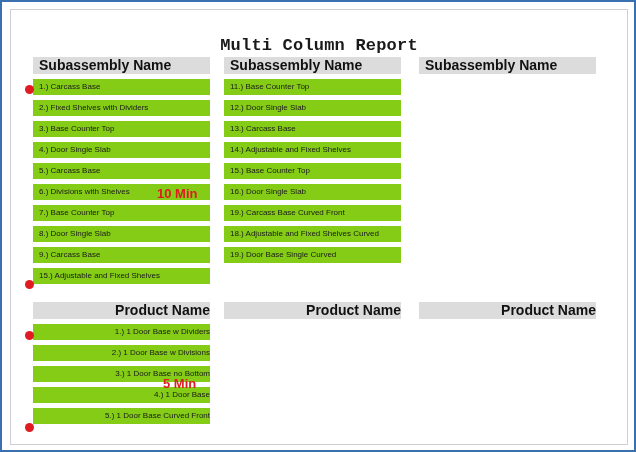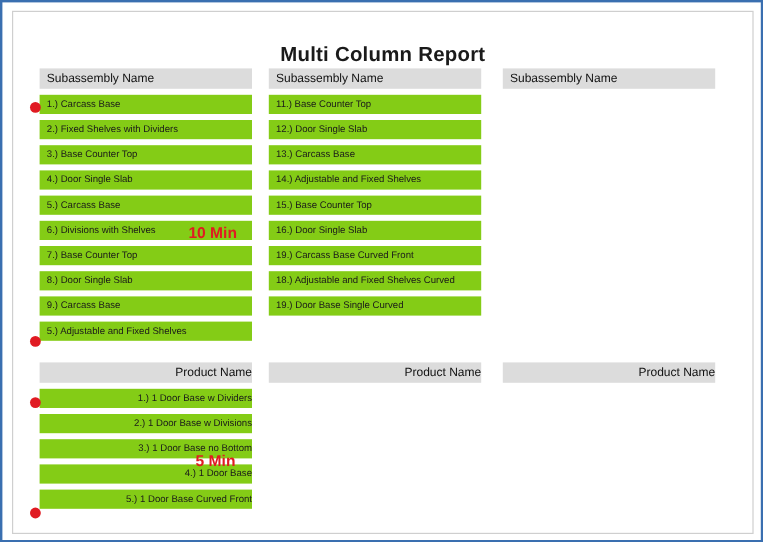--- a/index.html
+++ b/index.html
@@ -33,41 +33,42 @@
   .report-title {
     position: absolute;
     left: 0;
     top: 26px;
     width: 100%;
     text-align: center;
     font-size: 17px;
     font-weight: bold;
     color: #1a1a1a;
     letter-spacing: 0.2px;
+    font-family: Liberation Mono, monospace;
   }
 
   
   .col {
     position: absolute;
     width: 177px;
   }
   .col-1 { left: 22px; }
   .col-2 { left: 213px; }
   .col-3 { left: 408px; }
 
   .sec-sub  { top: 47px; }
   .sec-prod { top: 292px; text-align: right; }
 
   .hdr {
     background: #dcdcdc;
     height: 17px;
     line-height: 17px;
     padding-left: 6px;
-    font-size: 10px;
-    font-weight: normal;
+    font-size: 14px;
+    font-weight: bold;
     color: #111;
     box-sizing: border-box;
   }
   .rows {
     margin-top: 5px;
   }
   .row {
     height: 16px;
     line-height: 16px;
     padding-left: 6px;
@@ -115,21 +116,21 @@
       <div class="rows">
         <div class="row">1.) Carcass Base</div>
         <div class="row">2.) Fixed Shelves with Dividers</div>
         <div class="row">3.) Base Counter Top</div>
         <div class="row">4.) Door Single Slab</div>
         <div class="row">5.) Carcass Base</div>
         <div class="row">6.) Divisions with Shelves</div>
         <div class="row">7.) Base Counter Top</div>
         <div class="row">8.) Door Single Slab</div>
         <div class="row">9.) Carcass Base</div>
-        <div class="row">5.) Adjustable and Fixed Shelves</div>
+        <div class="row">15.) Adjustable and Fixed Shelves</div>
       </div>
     </div>
 
     <div class="col col-2 sec-sub">
       <div class="hdr">Subassembly Name</div>
       <div class="rows">
         <div class="row">11.) Base Counter Top</div>
         <div class="row">12.) Door Single Slab</div>
         <div class="row">13.) Carcass Base</div>
         <div class="row">14.) Adjustable and Fixed Shelves</div>

